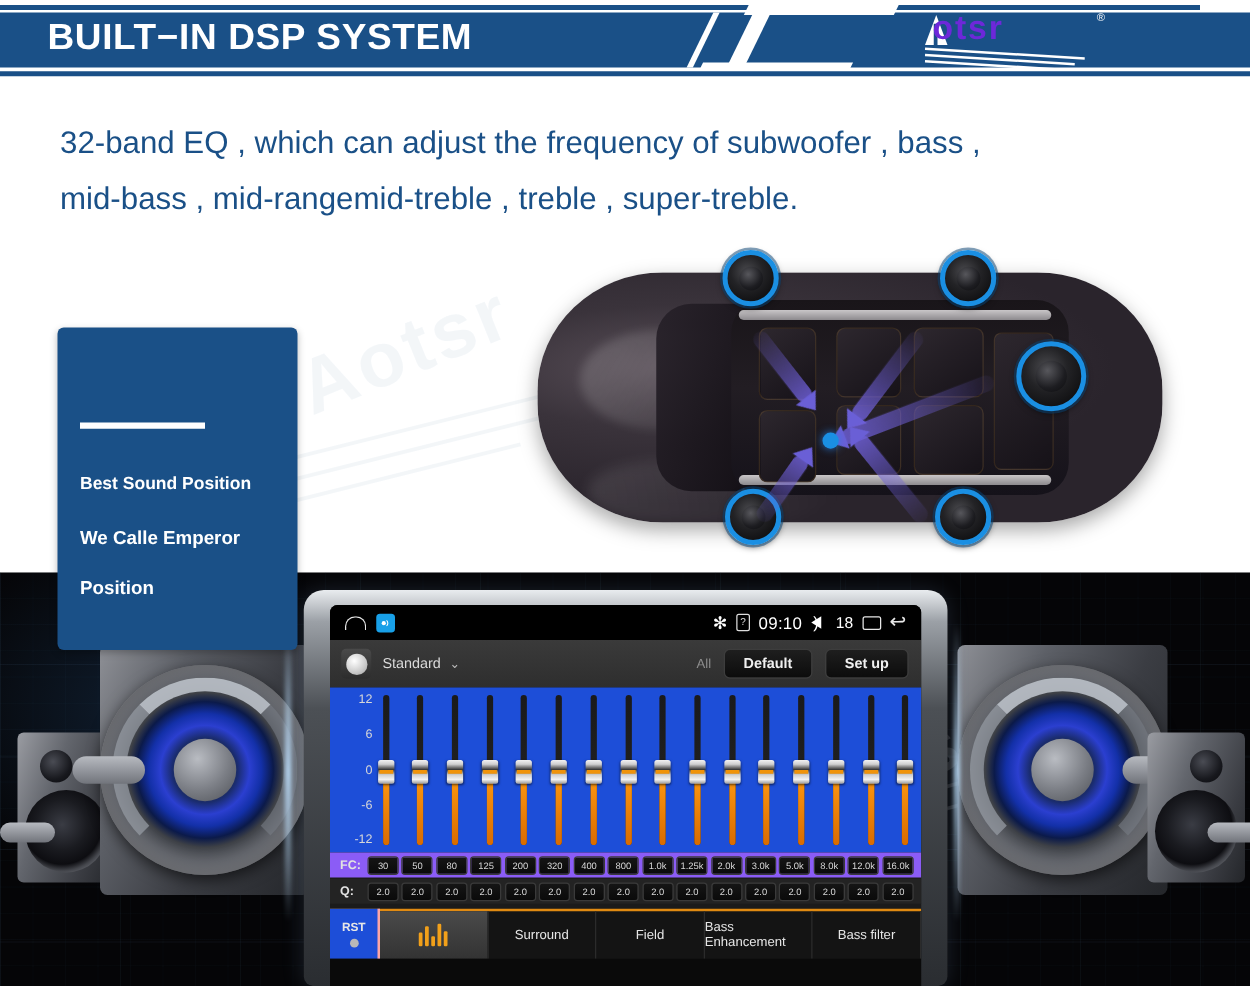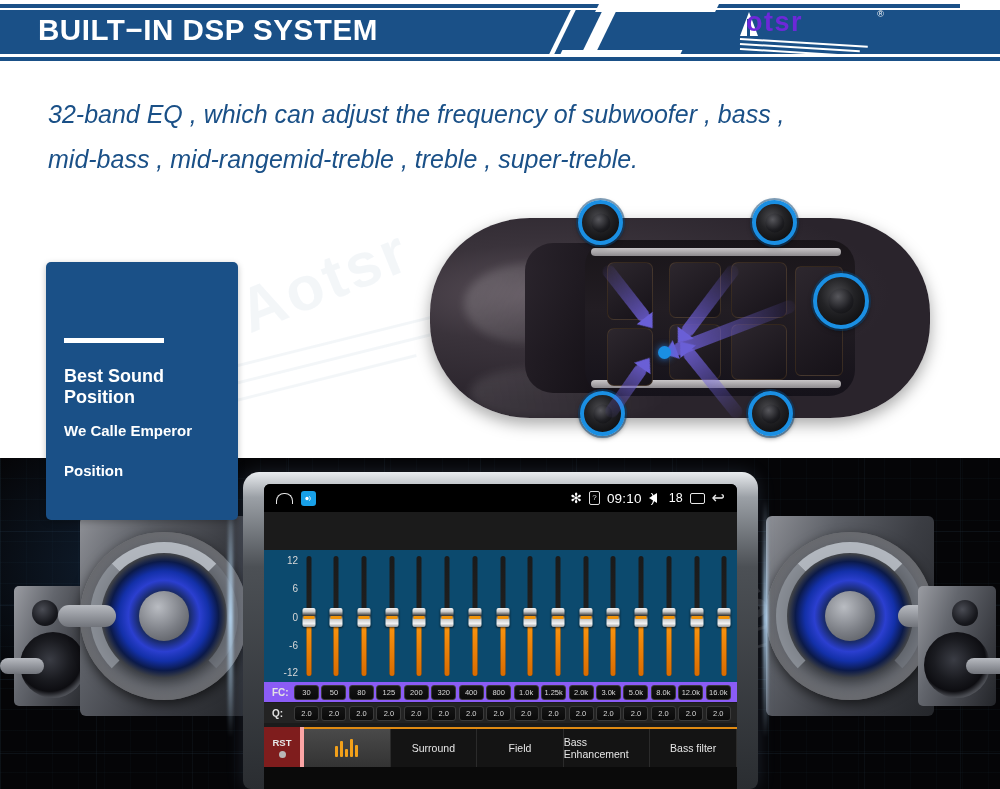--- a/index.html
+++ b/index.html
@@ -91,21 +91,20 @@
     transform-origin: left center;
   }
 
   
   .intro {
     position: absolute; left: 48px; top: 92px; width: 940px;
     color: #1a5087;
     font-size: 25px;
     line-height: 45px;
     font-family: "Liberation Sans", sans-serif;
-    font-style: italic;
   }
 
   
   .watermark {
     position: absolute; left: 222px; top: 248px;
     width: 300px; height: 180px;
     pointer-events: none;
     opacity: 0.5;
   }
   .wm-word {
@@ -134,22 +133,22 @@
   .time-title {
     position: absolute; left: 18px; top: 22px;
     color: #ffffff; font-size: 28px; font-weight: bold;
     font-family: "Liberation Sans", sans-serif;
   }
   .time-divider {
     position: absolute; left: 18px; top: 76px;
     width: 100px; height: 5px; background: #ffffff;
   }
   .time-sub1 {
-    position: absolute; left: 18px; top: 104px;
-    color: #ffffff; font-size: 18px; font-weight: bold;
+    position: absolute; left: 18px; top: 116px;
+    color: #ffffff; font-size: 14px; font-weight: bold;
     font-family: "Liberation Sans", sans-serif;
   }
   .time-sub2 {
     position: absolute; left: 18px; top: 160px;
     color: #ffffff; font-size: 15px; font-weight: bold;
     font-family: "Liberation Sans", sans-serif;
   }
   .time-sub3 {
     position: absolute; left: 18px; top: 200px;
     color: #ffffff; font-size: 15px; font-weight: bold;
@@ -447,21 +446,21 @@
     border-radius: 5px;
     color: #f0f0f0;
     font-size: 11.5px;
     padding: 5px 15px;
     font-weight: bold;
   }
 
   
   .eq-graph {
     position: absolute; left: 0; top: 66px; width: 473px; height: 132px;
-    background: #0c4a6e;
+    background: #1d4ed8;
   }
   .eq-scale {
     position: absolute; left: 6px; top: 6px; width: 28px; height: 120px;
   }
   .eq-scale span {
     position: absolute; right: 0; color: #d8d8d8; font-size: 10px;
     transform: translateY(-50%);
   }
   .sliders {
     position: absolute; left: 38px; top: 6px; right: 6px; height: 120px;
@@ -521,23 +520,23 @@
     position: absolute; left: 0; top: 243px; width: 473px; height: 40px;
     background: #141414;
     border-top: 2px solid #e08a12;
     display: flex; align-items: stretch;
   }
   .tab-rst {
     width: 40px; flex: none;
     display: flex; flex-direction: column;
     align-items: center; justify-content: center;
     color: #e6e6e6; font-size: 9.5px; font-weight: bold;
-    border-right: 4px solid #fca5a5;
+    border-right: 2px solid #fca5a5;
     margin-top: -2px;
-    background: #7f1d1d;
+    background: #1d4ed8;
   }
   .tab-rst i {
     width: 7px; height: 7px; border-radius: 50%;
     background: #b8b8b8; margin-top: 3px; display: block;
   }
   .tab {
     flex: 1;
     display: flex; align-items: center; justify-content: center;
     color: #e6e6e6; font-size: 10.5px;
     border-right: 1px solid #2b2b2b;
@@ -693,20 +692,32 @@
           <span class="icon-bt">✻</span>
           <span class="icon-sim"></span>
           <span class="sb-time">09:10</span>
           <span class="icon-vol"></span>
           <span>18</span>
           <span class="icon-recents"></span>
           <span class="icon-back">↩</span>
         </div>
       </div>
 
+      <div class="eq-top">
+        <div class="preset-knob">
+            <i></i>
+          </div>
+        <span class="preset-name">Standard</span>
+        <span class="chev">⌄</span>
+        <div class="eq-top-right">
+          <span class="lbl-all">All</span>
+          <button class="btn-dark">Default</button>
+          <button class="btn-dark">Set up</button>
+        </div>
+      </div>
 
       <div class="eq-graph">
         <div class="eq-scale">
           <span style="top:4px">12</span>
           <span style="top:32px">6</span>
           <span style="top:61px">0</span>
           <span style="top:89px">-6</span>
           <span style="top:116px">-12</span>
         </div>
         <div class="sliders" id="sliders">

